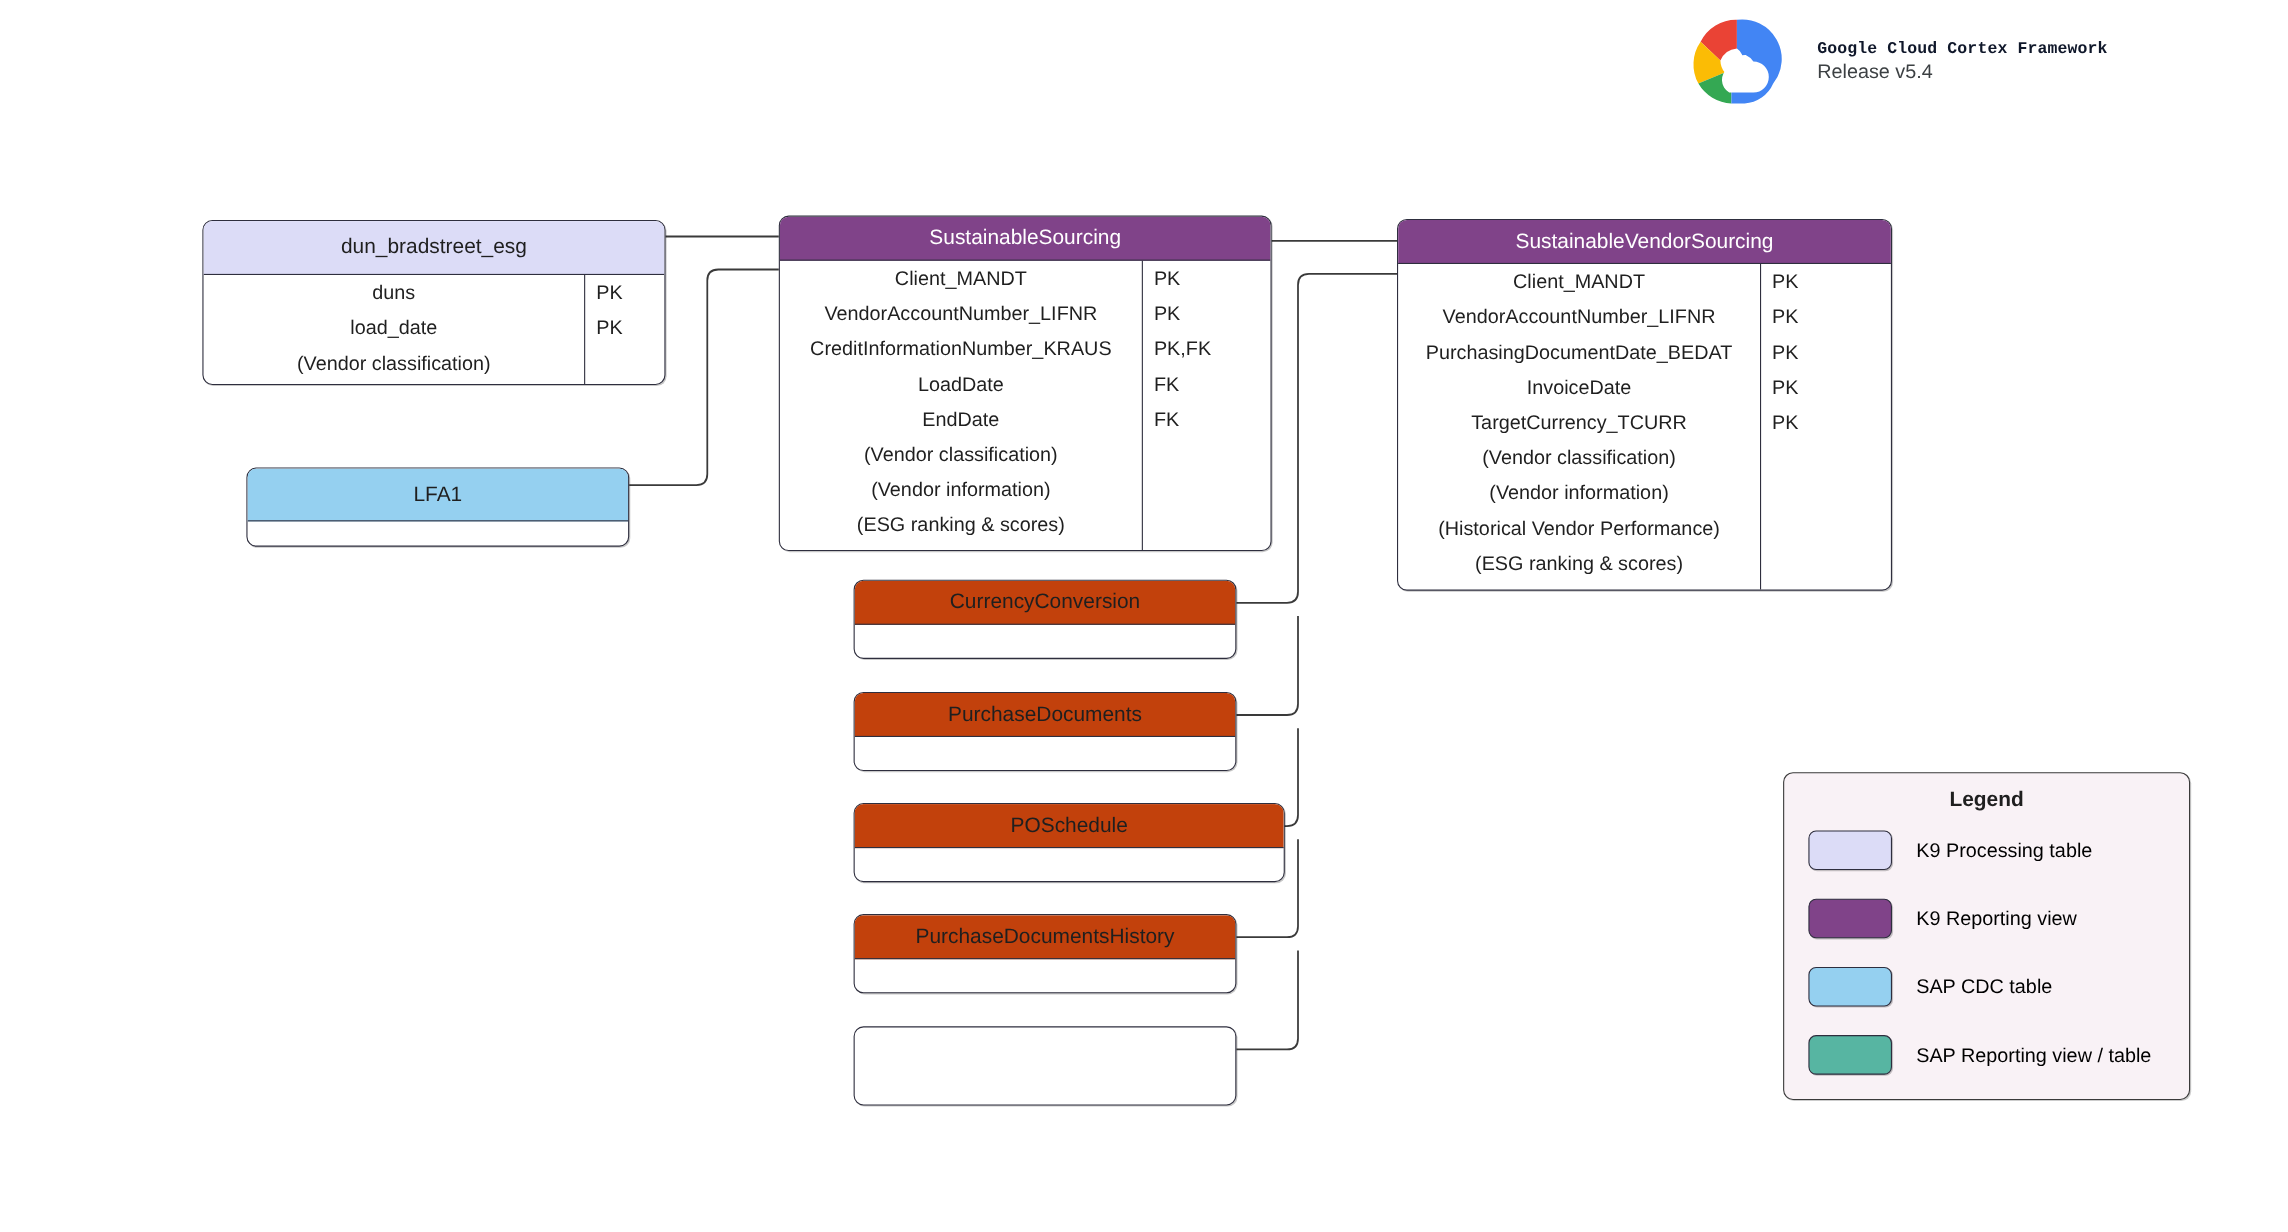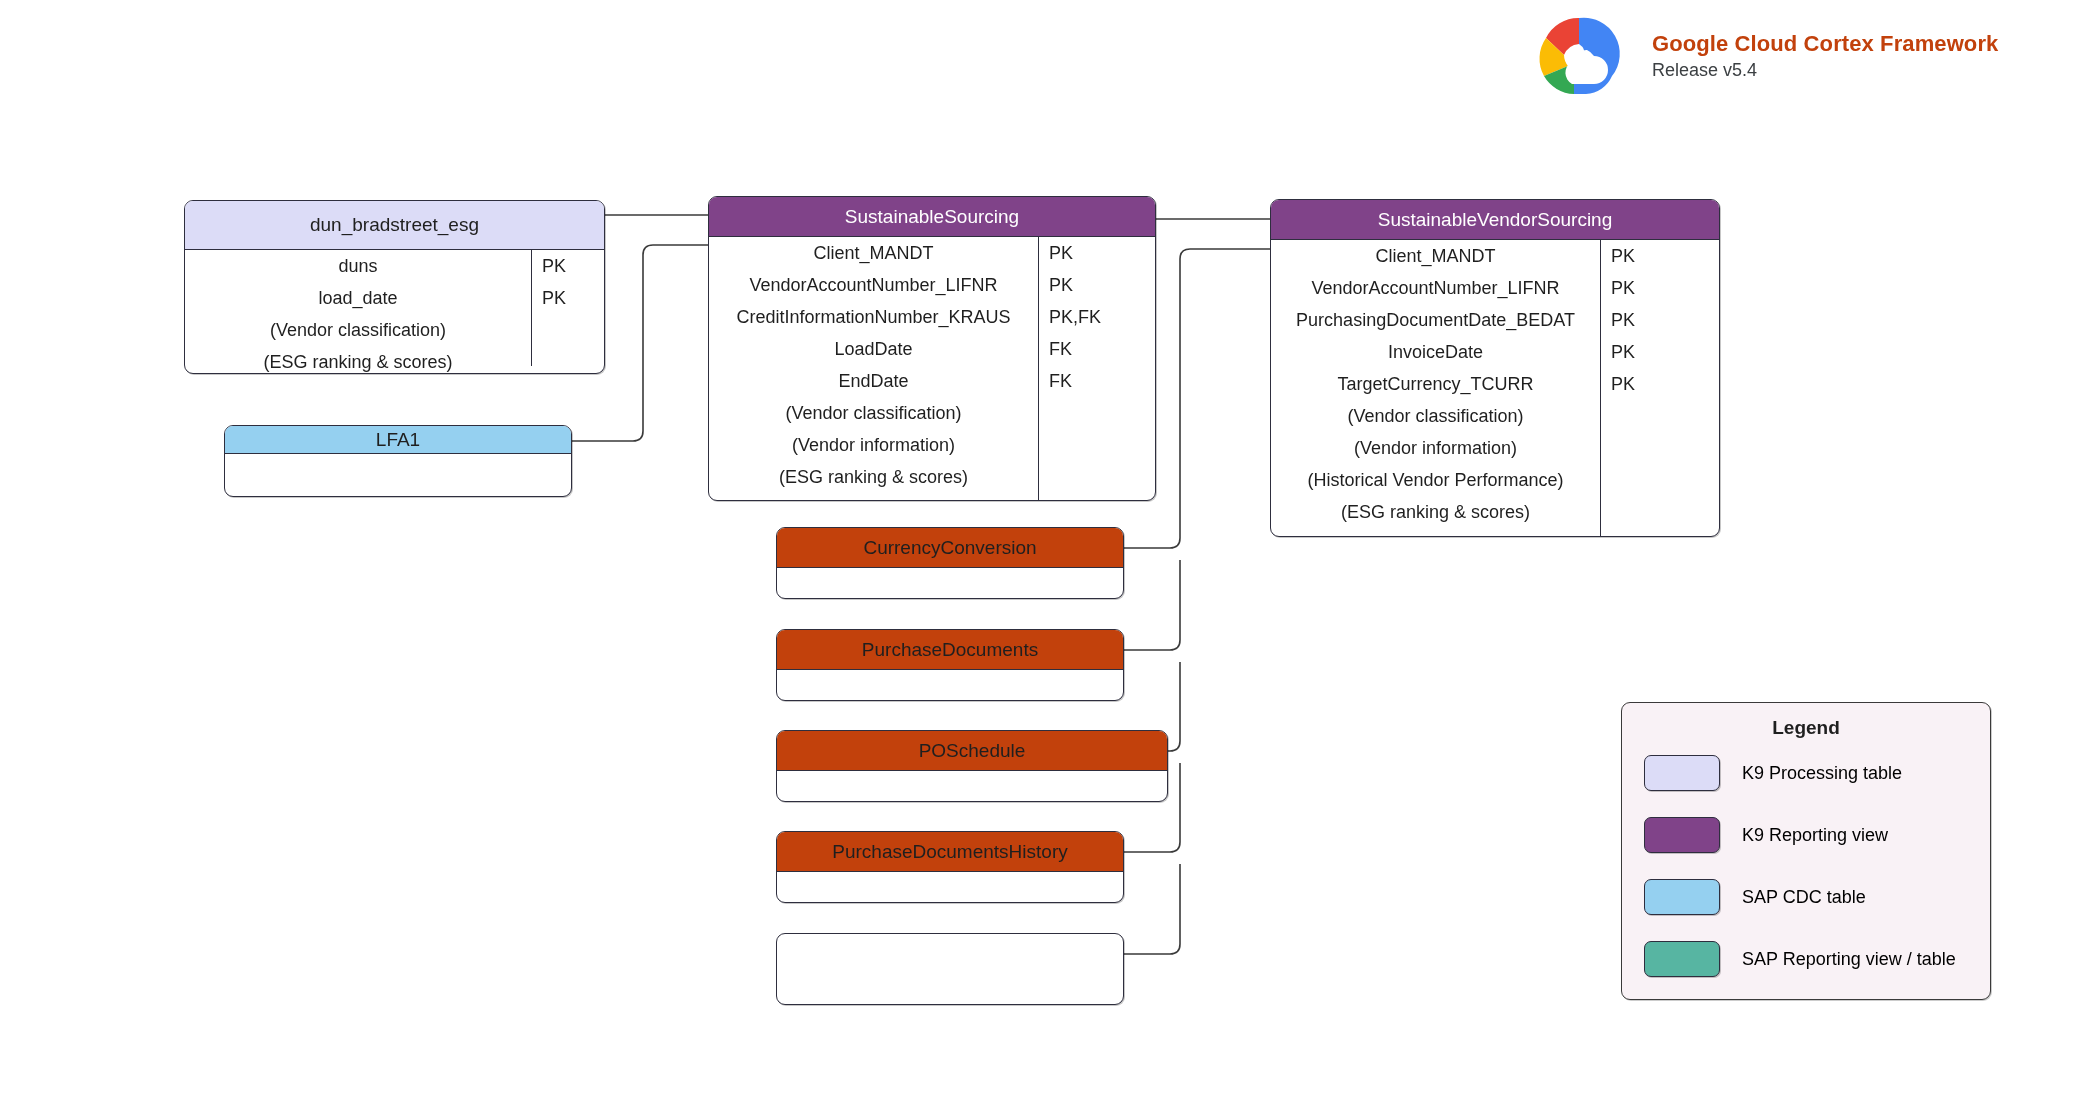--- a/index.html
+++ b/index.html
@@ -20,25 +20,26 @@
     position: absolute;
     left: 1524px;
     top: 10px;
     display: flex;
     align-items: center;
     gap: 18px;
   }
   #brand-logo { width: 110px; height: 92px; display: block; }
   #brand-text { line-height: 1.28; }
   #brand-title {
-    font-size: 22px;
+    font-size: 15px;
     font-weight: bold;
-    color: #c2410c;
+    color: #0f172a;
     letter-spacing: .1px;
     white-space: nowrap;
+    font-family: Liberation Mono, monospace;
   }
   #brand-release {
     font-size: 18px;
     color: #3c4043;
     white-space: nowrap;
   }
 
   
   #wires {
     position: absolute;
@@ -157,21 +158,21 @@
     <path d="M 572 441 L 633 441 Q 643 441 643 431 L 643 255 Q 643 245 653 245 L 708 245"></path>
     <path d="M 1156 219 L 1270 219"></path>
     <path d="M 1124 548 L 1170 548 Q 1180 548 1180 538 L 1180 259 Q 1180 249 1190 249 L 1270 249"></path>
     <path d="M 1124 650 L 1170 650 Q 1180 650 1180 640 L 1180 560"></path>
     <path d="M 1124 751 L 1170 751 Q 1180 751 1180 741 L 1180 662"></path>
     <path d="M 1124 852 L 1170 852 Q 1180 852 1180 842 L 1180 763"></path>
     <path d="M 1124 954 L 1170 954 Q 1180 954 1180 944 L 1180 864"></path>
   </svg>
 
 <div id="entity-layer">
-    <div class="entity k9-proc" style="left: 184px; top: 200px; width: 421px; height: 174px;">
+    <div class="entity k9-proc" style="left: 184px; top: 200px; width: 421px; height: 150px;">
       <div class="entity-title" style="height: 49px;">dun_bradstreet_esg</div>
       <div class="entity-body" style="height: 116px;">
         <div class="col-fields">
           <div class="field-row" style="height: 32px;">duns</div>
           <div class="field-row" style="height: 32px;">load_date</div>
           <div class="field-row" style="height: 32px;">(Vendor classification)</div>
           <div class="field-row" style="height: 32px;">(ESG ranking &amp; scores)</div>
         </div>
         <div class="col-keys" style="width: 72px;">
           <div class="key-row" style="height: 32px;">PK</div>
@@ -227,21 +228,21 @@
           <div class="key-row" style="height: 32px;">PK</div>
           <div class="key-row" style="height: 32px;">PK</div>
           <div class="key-row" style="height: 32px;"></div>
           <div class="key-row" style="height: 32px;"></div>
           <div class="key-row" style="height: 32px;"></div>
           <div class="key-row" style="height: 32px;"></div>
         </div>
       </div>
     </div>
     <div class="entity sap-cdc" style="left: 224px; top: 425px; width: 348px; height: 72px;">
-      <div class="entity-title" style="height: 28px; text-align: right;">LFA1</div>
+      <div class="entity-title" style="height: 48px; text-align: right;">LFA1</div>
       <div class="entity-body" style="height: 32px;">
         <div class="empty-body"></div>
       </div>
     </div>
     <div class="entity sap-view" style="left: 776px; top: 527px; width: 348px; height: 72px;">
       <div class="entity-title" style="height: 40px;">CurrencyConversion</div>
       <div class="entity-body" style="height: 32px;">
         <div class="empty-body"></div>
       </div>
     </div>

